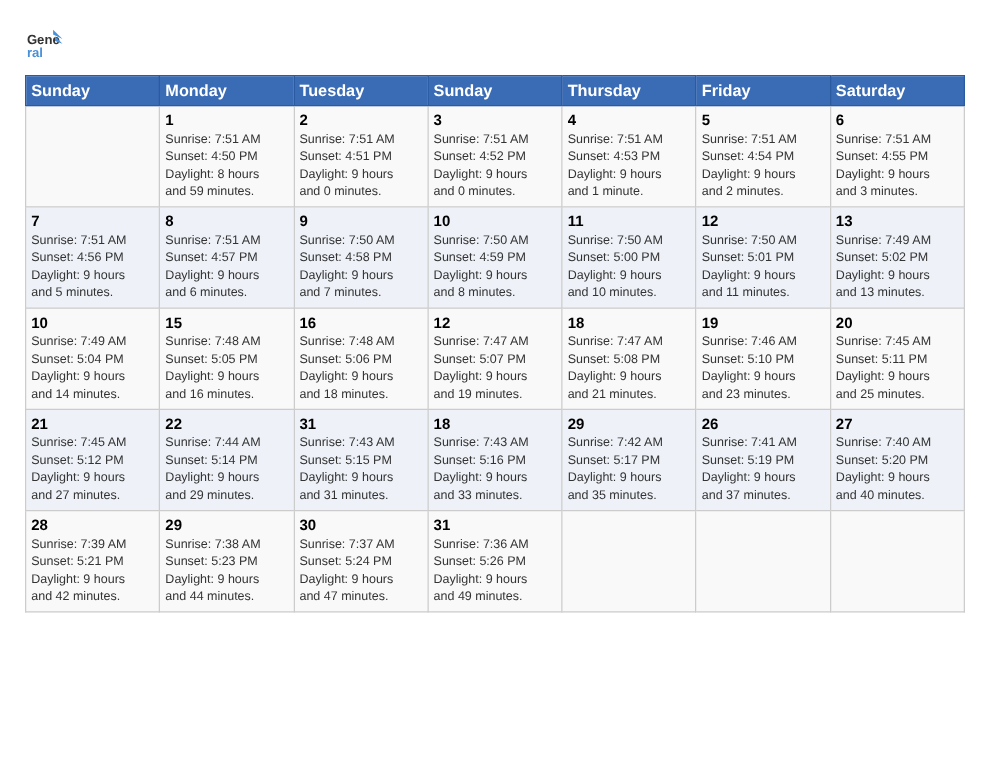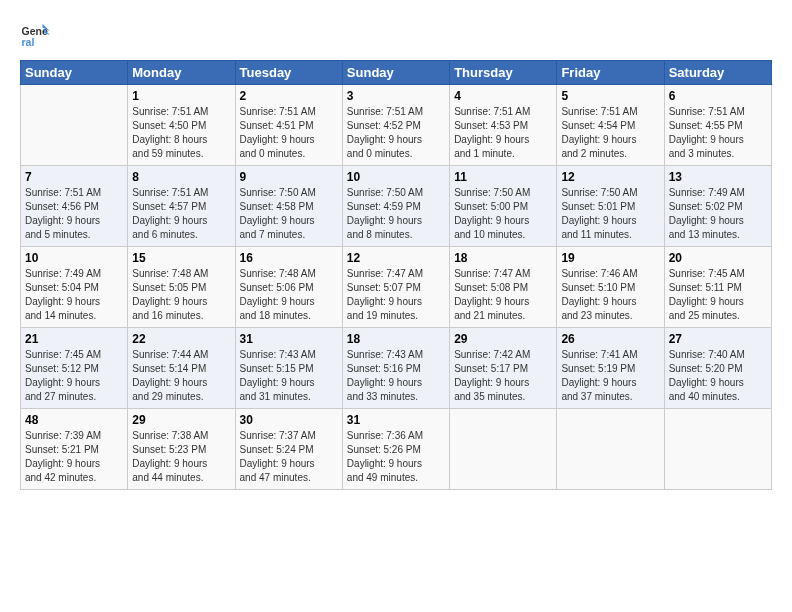--- a/index.html
+++ b/index.html
@@ -225,21 +225,21 @@
           <span class="day-num">26</span>
           <div class="day-info">Sunrise: 7:41 AM<br>Sunset: 5:19 PM<br>Daylight: 9 hours<br>and 37 minutes.</div>
         </td>
         <td>
           <span class="day-num">27</span>
           <div class="day-info">Sunrise: 7:40 AM<br>Sunset: 5:20 PM<br>Daylight: 9 hours<br>and 40 minutes.</div>
         </td>
       </tr>
       <tr>
         <td>
-          <span class="day-num">48</span>
+          <span class="day-num">28</span>
           <div class="day-info">Sunrise: 7:39 AM<br>Sunset: 5:21 PM<br>Daylight: 9 hours<br>and 42 minutes.</div>
         </td>
         <td>
           <span class="day-num">29</span>
           <div class="day-info">Sunrise: 7:38 AM<br>Sunset: 5:23 PM<br>Daylight: 9 hours<br>and 44 minutes.</div>
         </td>
         <td>
           <span class="day-num">30</span>
           <div class="day-info">Sunrise: 7:37 AM<br>Sunset: 5:24 PM<br>Daylight: 9 hours<br>and 47 minutes.</div>
         </td>

